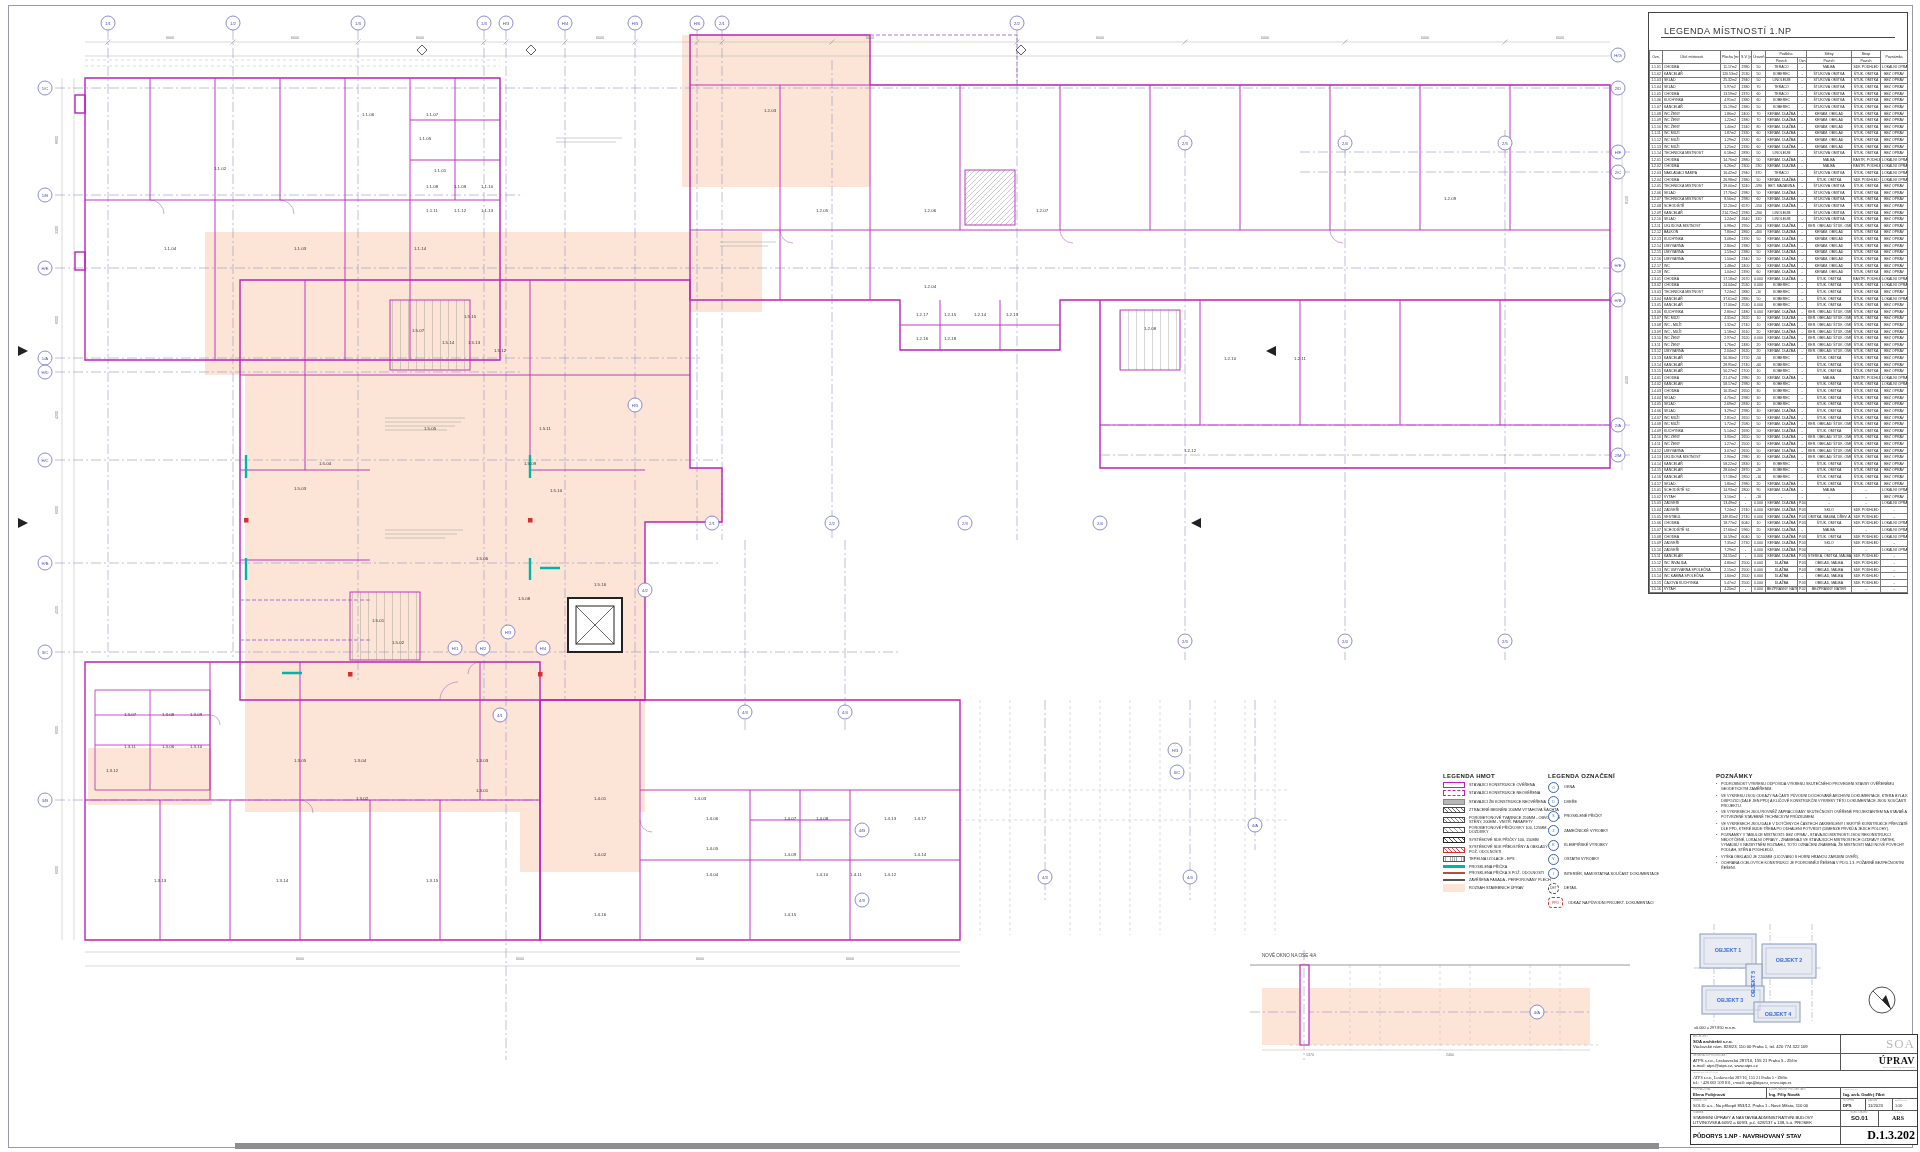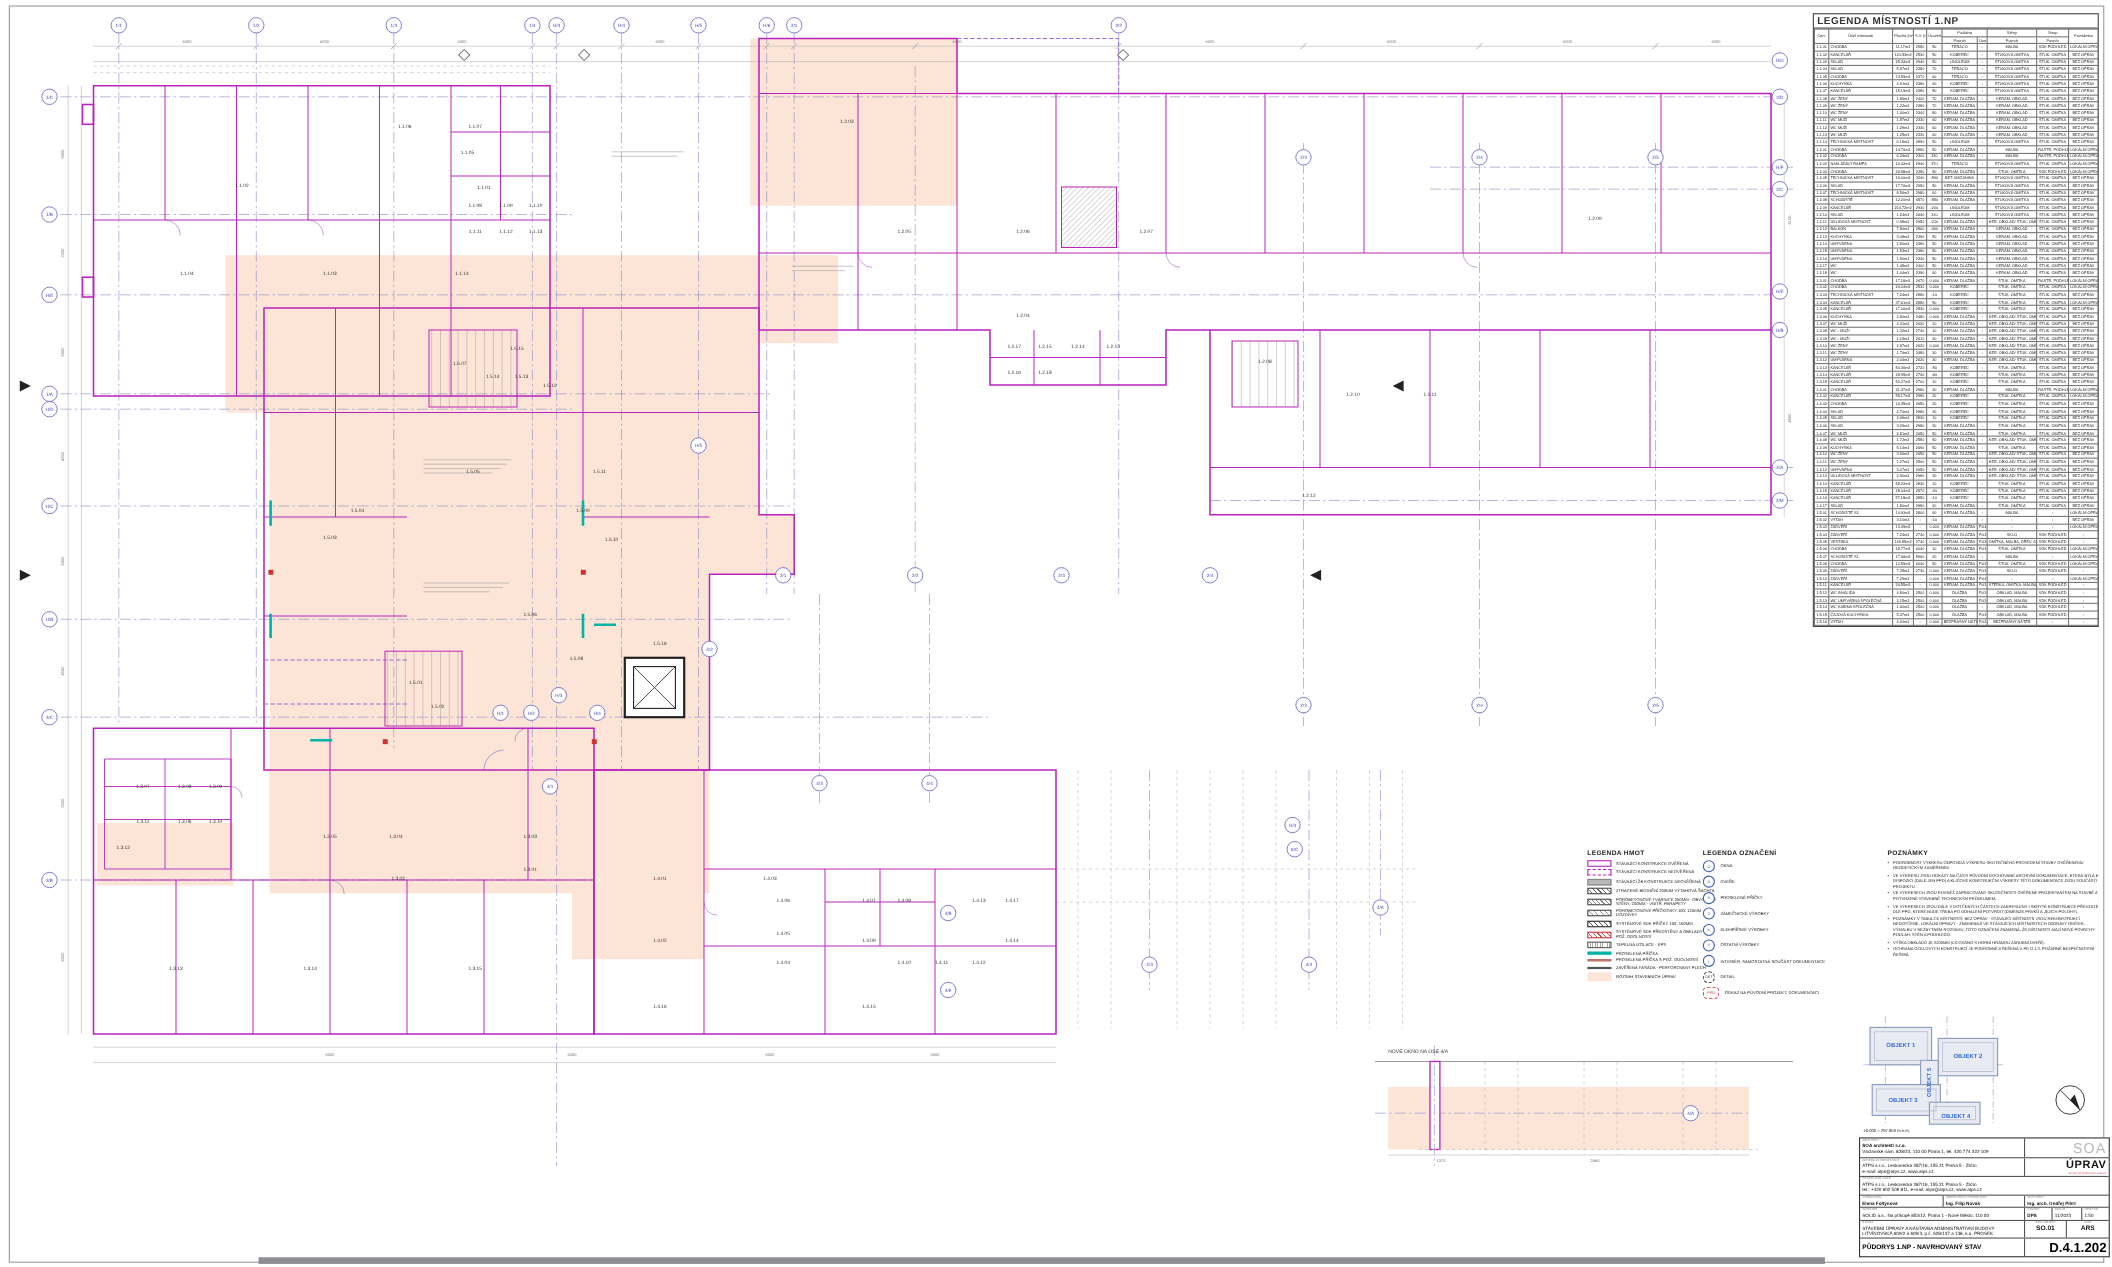--- a/index.html
+++ b/index.html
@@ -1,21 +1,21 @@
 <!DOCTYPE html>
 <html><head>
 <meta charset="utf-8">
 <style>
   html,body{margin:0;padding:0;background:#fff;}
   body{width:1920px;height:1152px;position:relative;font-family:"Liberation Sans",sans-serif;color:#333;overflow:hidden;}
   .sheet-frame{position:absolute;left:8px;top:5px;width:1903px;height:1141px;border:1px solid #9a9aa6;}
   .bottom-bar{position:absolute;left:235px;top:1143px;width:1424px;height:6px;background:#8d8d92;}
   
   .room-table{position:absolute;left:1648px;top:12px;width:258px;border:1.2px solid #444;background:#fff;}
-  .room-table h1{margin:0;padding:1px 3px;font-size:9px;font-weight:bold;letter-spacing:.5px;border-bottom:.6px solid #444;}
+  .room-table h1{margin:12px;padding:1px 3px;font-size:9px;font-weight:normal;letter-spacing:.5px;border-bottom:.6px solid #444;}
   table.rt{border-collapse:collapse;table-layout:fixed;width:100%;}
   table.rt th,table.rt td{border:.4px solid #777;font-size:3.5px;line-height:1.15;padding:.8px 1px;overflow:hidden;white-space:nowrap;text-overflow:clip;font-weight:normal;color:#222;}
   table.rt th{text-align:center;font-size:3.6px;}
   table.rt td{text-align:center;}
   table.rt td.l{text-align:left;}
   
   .blk-title{font-size:6px;font-weight:bold;color:#222;margin:0 0 3px 0;letter-spacing:.3px;}
   .leg{position:absolute;}
   .leg-item{display:flex;align-items:center;margin-bottom:2.4px;}
   .leg-item .lab{font-size:3.8px;color:#222;line-height:1.1;white-space:pre-line;}
@@ -43,21 +43,21 @@
   .notes ul{margin:2px 0 0 0;padding:0;list-style:none;}
   .notes li{font-size:3.7px;line-height:1.35;color:#222;margin-bottom:1.6px;padding-left:5px;position:relative;}
   .notes li:before{content:"•";position:absolute;left:0;top:0;font-size:3.7px;}
   
   .keyplan{position:absolute;left:1692px;top:922px;width:226px;height:108px;}
   .keyplan .note{position:absolute;left:2px;bottom:0;font-size:3.8px;color:#222;}
   
   .tb{position:absolute;left:1690px;top:1034px;width:226px;border:1.2px solid #333;background:#fff;font-size:4.5px;}
   .tb .row{display:flex;border-bottom:.6px solid #555;}
   .tb .cell{padding:1px 2px;border-right:.6px solid #555;position:relative;box-sizing:border-box;}
-  .tb .cell:last-child{border-right:none;}
+  .tb .cell:last-child{border-right:none;font-family:Liberation Serif, serif;}
   .tb .tiny{display:block;font-size:2.7px;color:#888;line-height:1;margin-bottom:.5px;}
   .tb .val{font-size:4.2px;color:#111;line-height:1.25;}
   .tb .val.b{font-weight:bold;}
   .tb .logo-soa{font-size:13px;color:#b9b9b9;letter-spacing:1px;font-weight:normal;align-self:center;}
   .tb .logo-atps{font-size:10px;color:#111;font-weight:bold;letter-spacing:.5px;}
   .tb .logo-atps small{display:block;font-size:2.5px;color:#c03030;font-weight:normal;letter-spacing:.2px;}
   .tb .drawno{font-size:12px;font-weight:bold;color:#000;text-align:right;align-self:center;width:100%;}
   .tb .title-big{font-size:6px;font-weight:bold;color:#000;}
   svg text{font-family:"Liberation Sans",sans-serif;}
 </style>
@@ -1651,16 +1651,16 @@
     <div class="cell" style="width:38px;text-align:center;">
       <span class="tiny">ČÁST</span>
       <span class="val b" style="font-size:6px;">ARS</span>
     </div>
   </div>
   <div class="row" style="border-bottom:none;">
     <div class="cell" style="width:150px;display:flex;align-items:center;">
       <span class="title-big">PŮDORYS 1.NP - NAVRHOVANÝ STAV</span>
     </div>
     <div class="cell" style="width:76px;display:flex;">
-      <span class="drawno">D.4.1.202</span>
+      <span class="drawno">D.1.3.202</span>
     </div>
   </div>
 </div>
 
 </body></html>

